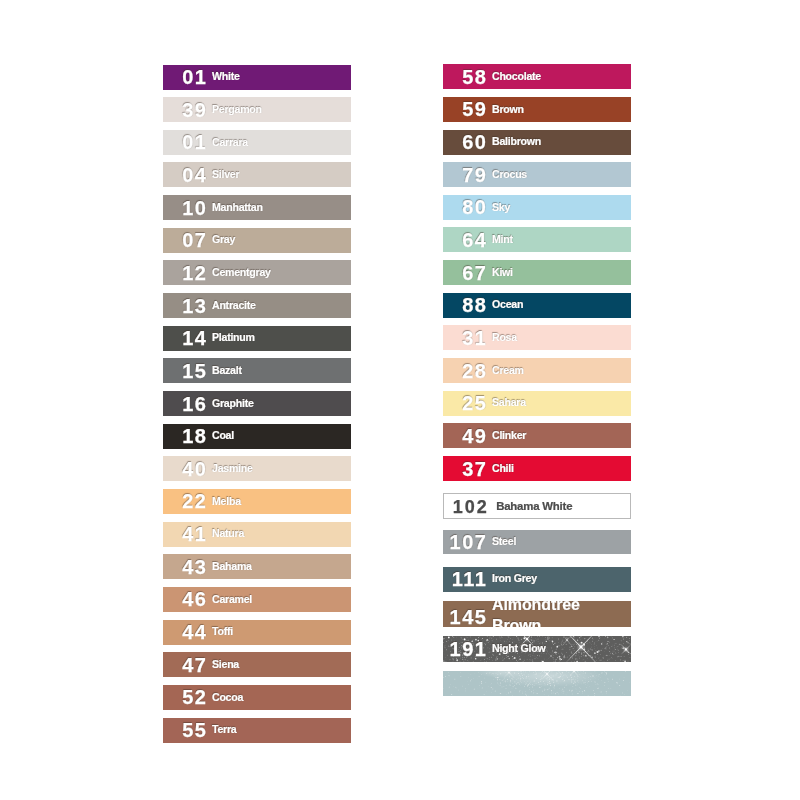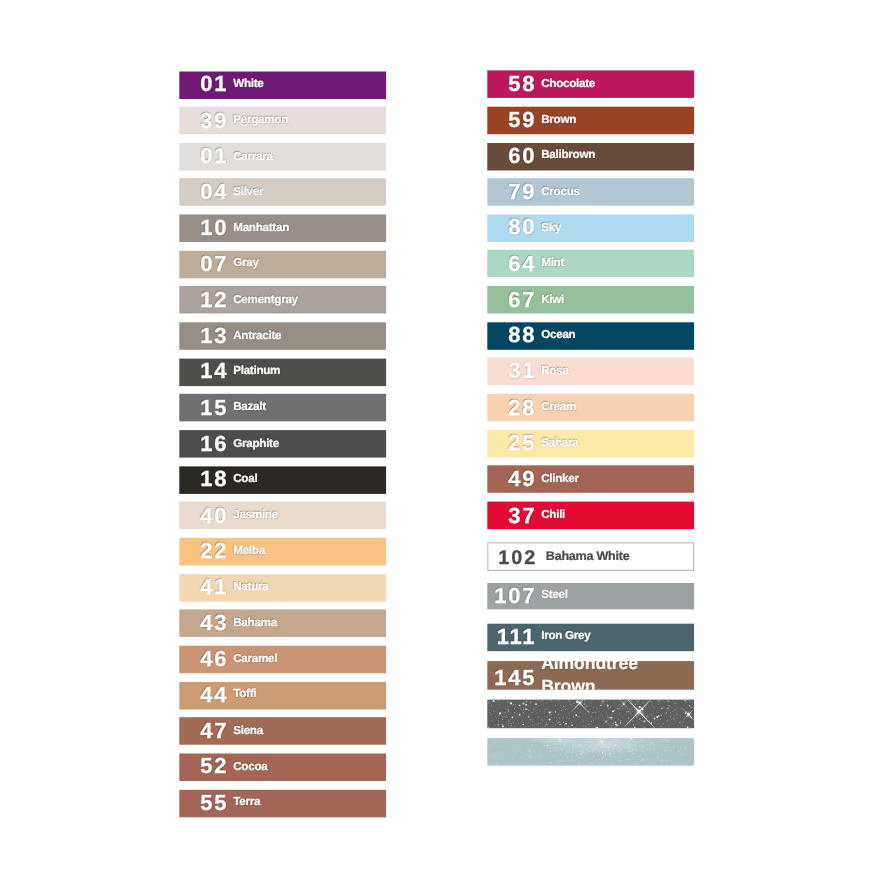--- a/index.html
+++ b/index.html
@@ -1317,20 +1317,24 @@
             <circle cx="183" cy="13.5" r="3.40" fill="url(#gglowN)" opacity="0.51"></circle>
             <path d="M188.66 19.16 L182.75 13.75 L177.34 7.84 L183.25 13.25 Z" fill="#fff" opacity="0.92"></path>
             <path d="M178.05 18.45 L182.75 13.25 L187.95 8.55 L183.25 13.75 Z" fill="#fff" opacity="0.85"></path>
             <circle cx="183" cy="13.5" r="1.02" fill="#fff" opacity="1.00"></circle>
             <circle cx="108" cy="20" r="1.60" fill="url(#gglowN)" opacity="0.25"></circle>
             <path d="M112.95 24.95 L107.88 20.12 L103.05 15.05 L108.12 19.88 Z" fill="#fff" opacity="0.45"></path>
             <path d="M103.76 24.24 L107.88 19.88 L112.24 15.76 L108.12 20.12 Z" fill="#fff" opacity="0.41"></path>
             <circle cx="108" cy="20" r="0.48" fill="#fff" opacity="0.65"></circle>
           </svg>
         </div>
+    <div class="sw-inner">
+      <div class="sw-num">191</div>
+      <div class="sw-name">Night Glow</div>
+    </div>
   </div>
       <div class="swatch" style="top: 670.7px; height: 25.8px; background: rgb(174, 196, 199);">
     <div class="glitter-layer">
           <svg class="glitter" viewBox="0 0 188 25.8" preserveAspectRatio="none">
             <defs>
               <radialGradient id="gglowI">
                 <stop offset="0" stop-color="#fff" stop-opacity=".9"></stop>
                 <stop offset="1" stop-color="#fff" stop-opacity="0"></stop>
               </radialGradient>
             </defs>

